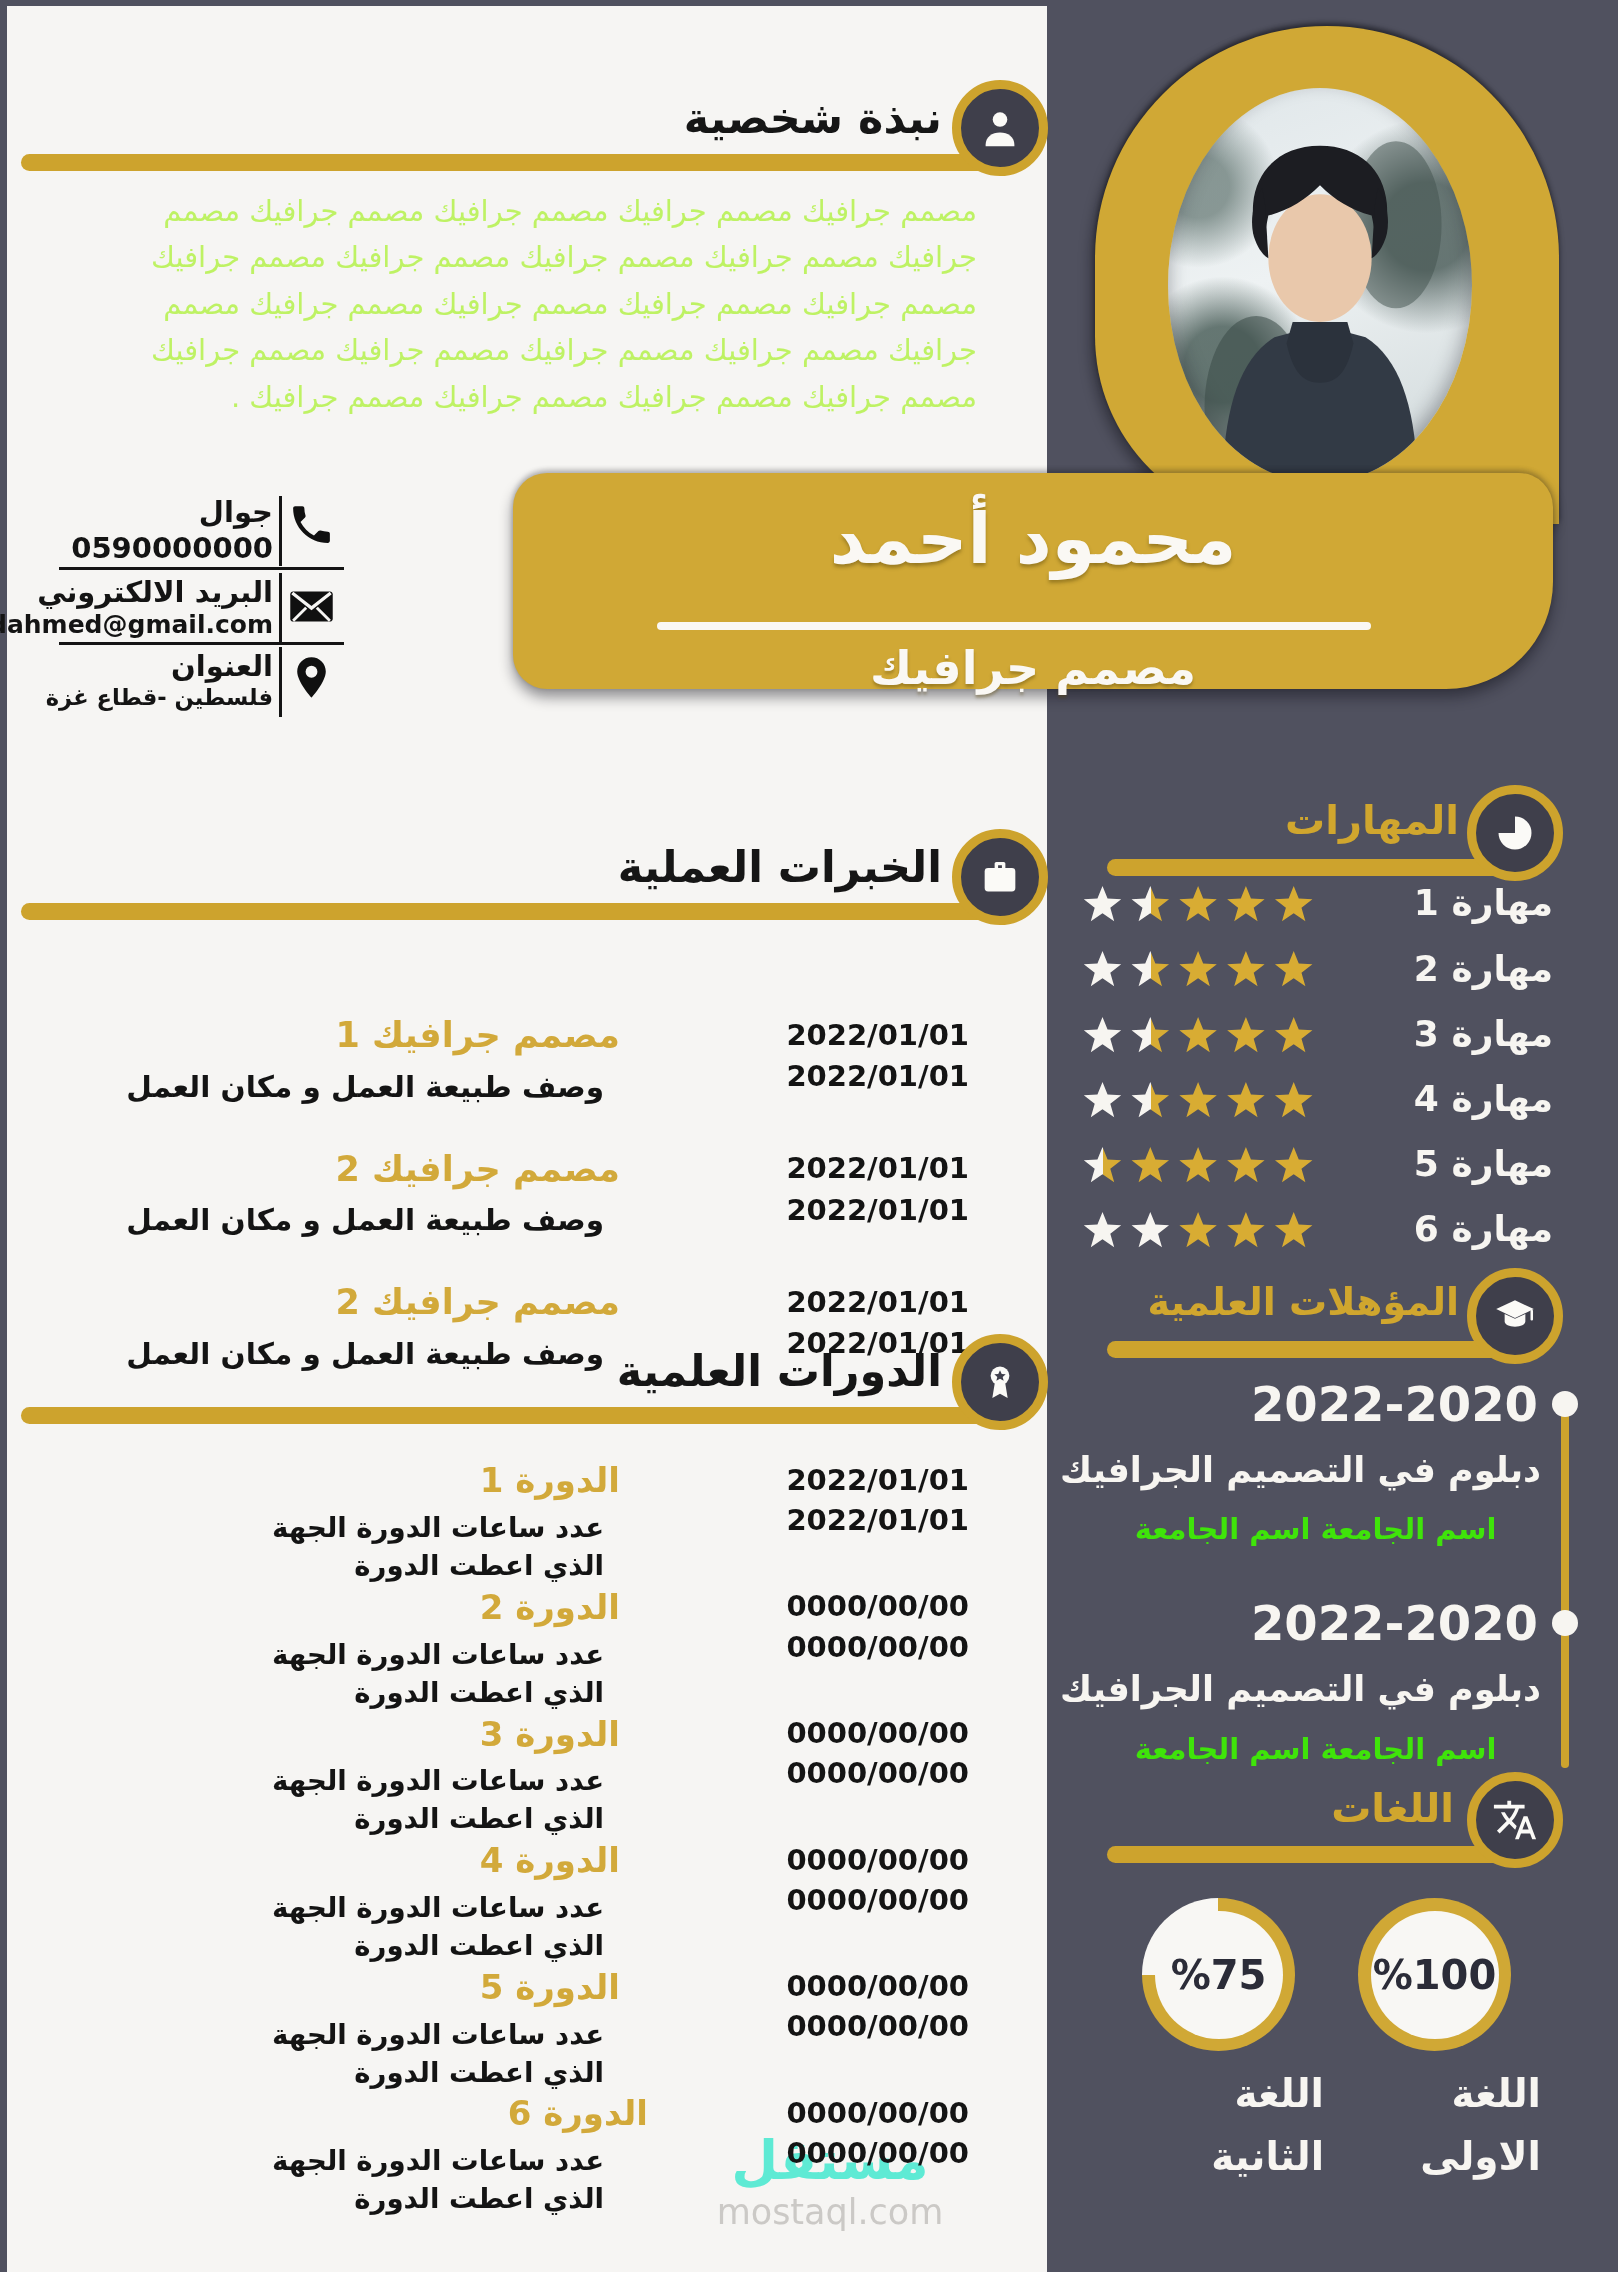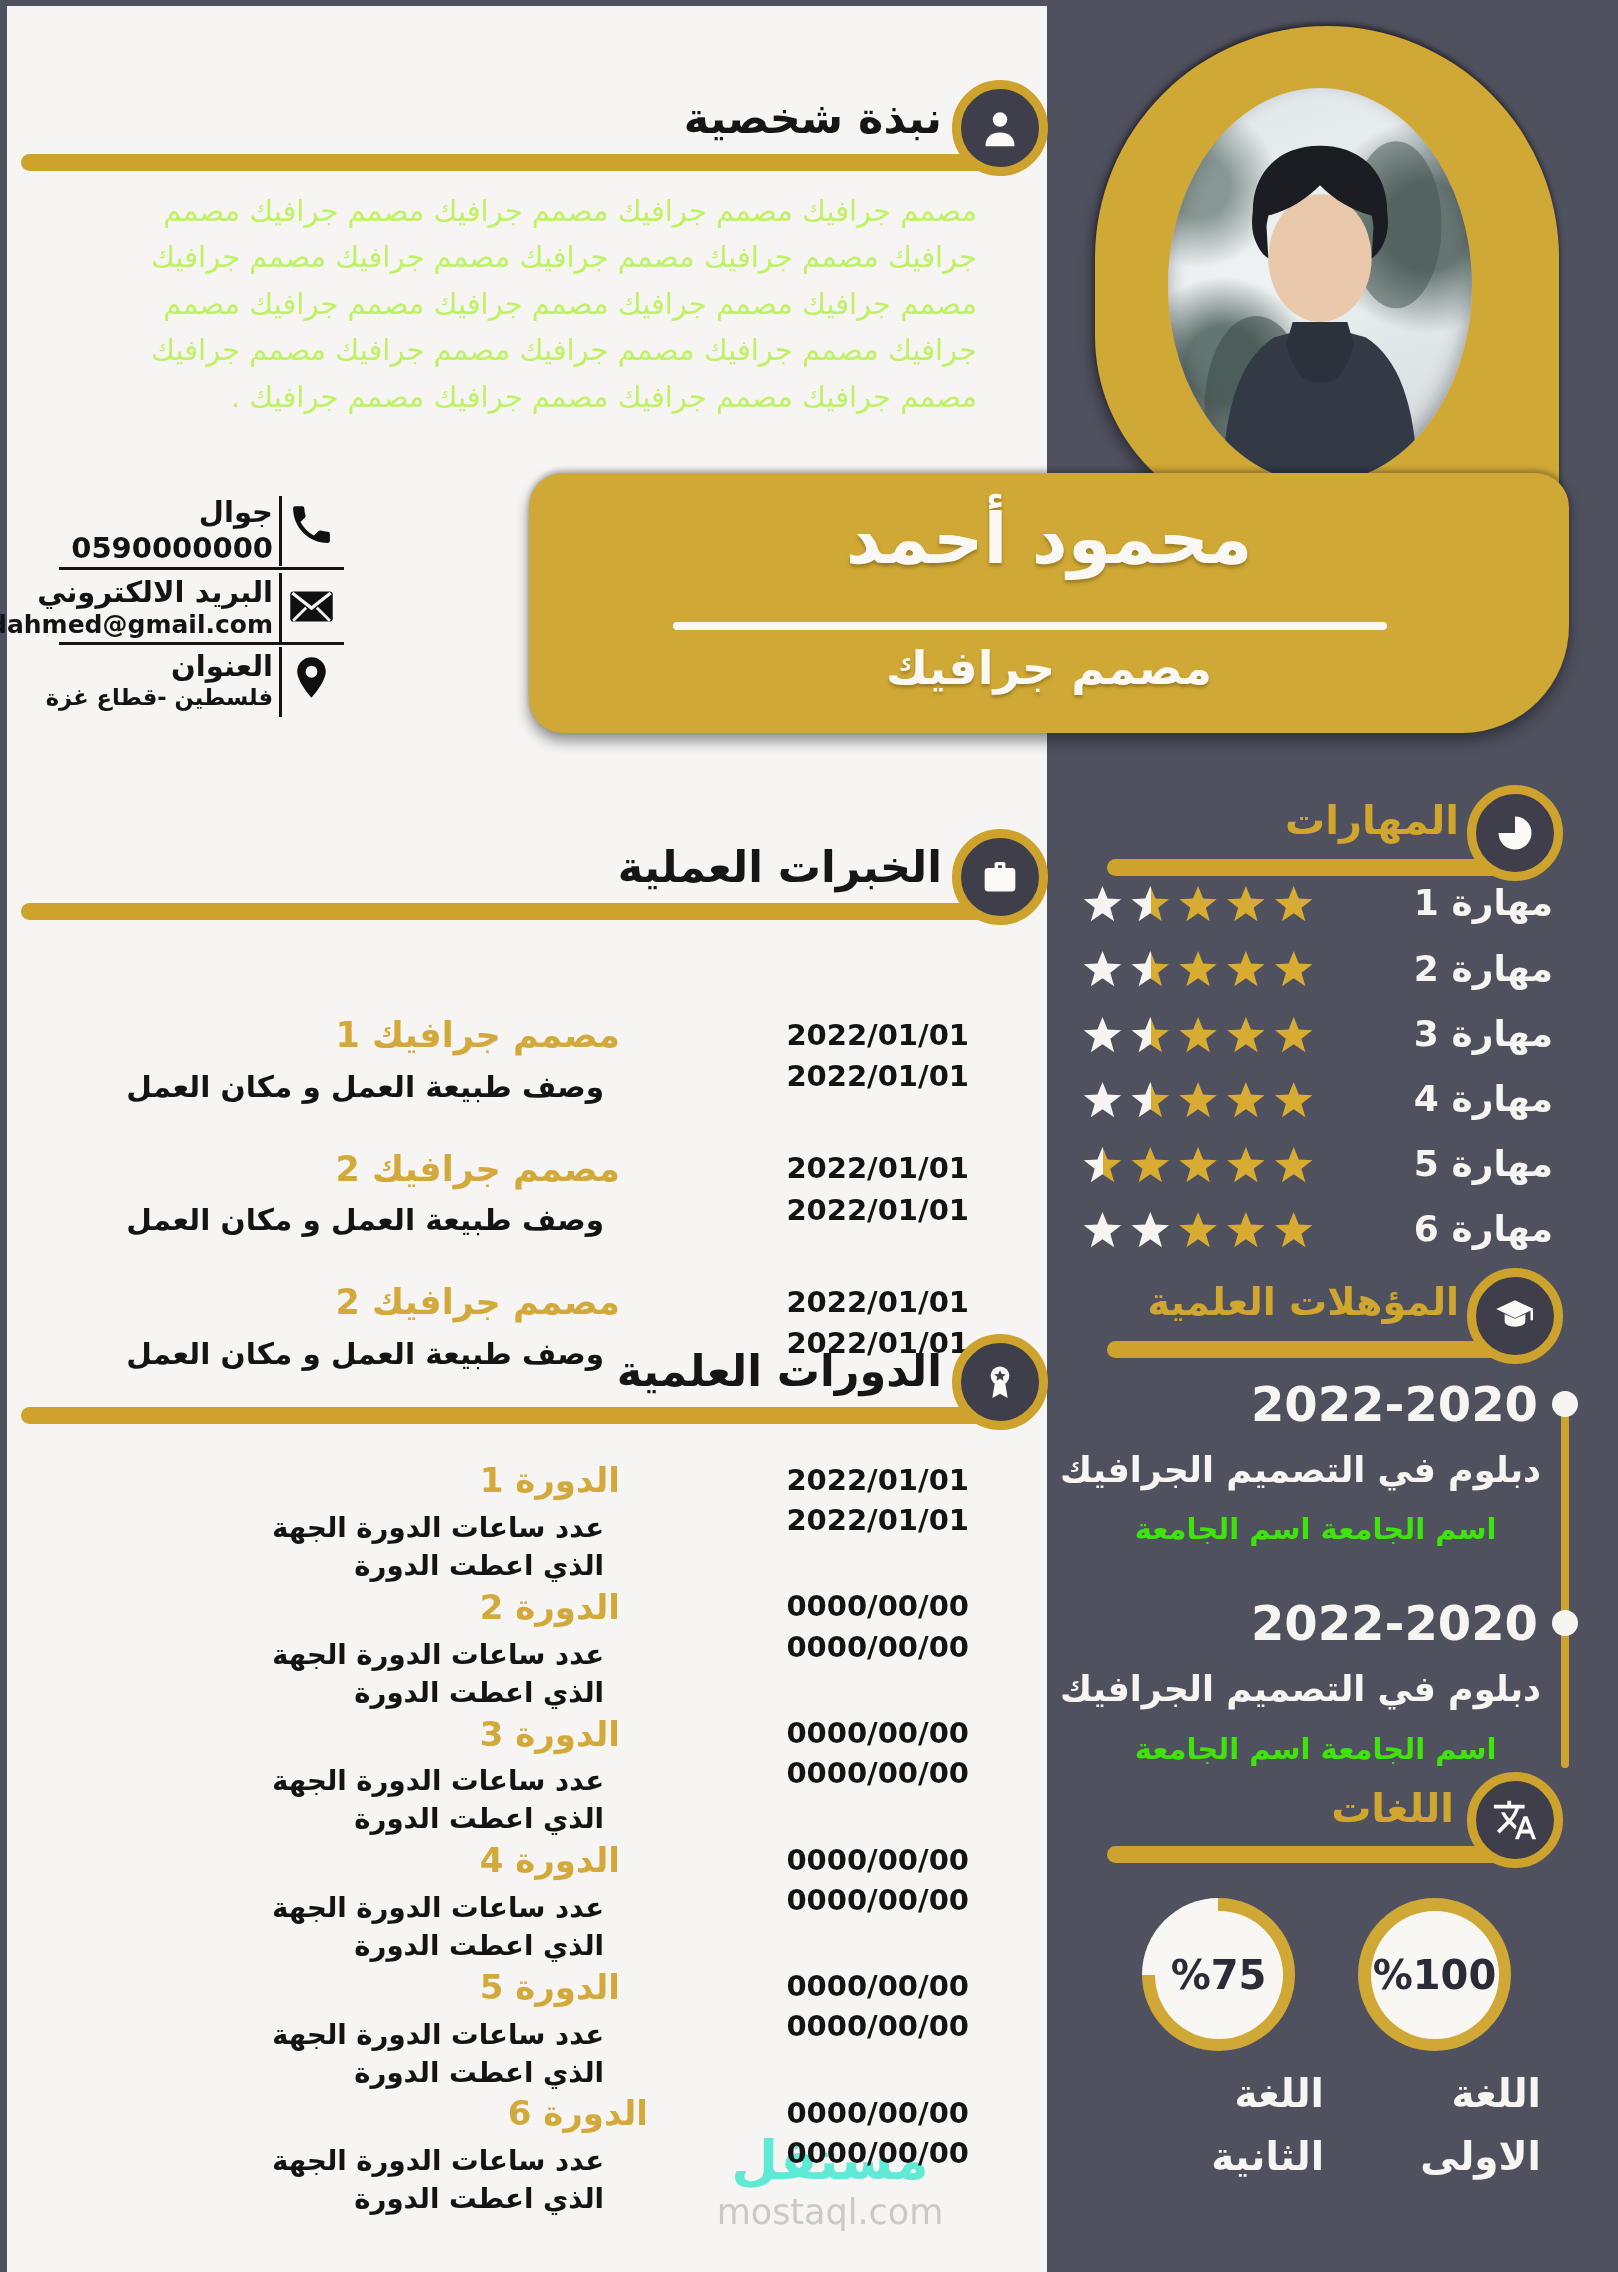--- a/index.html
+++ b/index.html
@@ -36,21 +36,21 @@
     overflow:hidden;
     background:
       radial-gradient(circle at 18% 70%, rgba(56,78,72,.75) 0 38px, rgba(56,78,72,0) 88px),
       radial-gradient(circle at 85% 35%, rgba(46,66,62,.7) 0 44px, rgba(46,66,62,0) 107px),
       radial-gradient(circle at 10% 25%, rgba(72,94,88,.6) 0 31px, rgba(72,94,88,0) 81px),
       linear-gradient(160deg,#dfe6e9 0%,#eef2f3 45%,#cfd8da 100%);
     box-shadow:inset 0 -8.8px 19px rgba(20,20,30,.35);
   }
   #photo svg{width:100%;height:100%;display:block;}
   #name-banner{
-    left:530px;top:473px;width:1040px;height:260px;
+    left:514px;top:473px;width:1040px;height:216px;
     background:#d0a835;
     border-radius:34px 34px 107px 34px;
     box-shadow:0 7.5px 13.8px rgba(15,15,25,.45), 0 -2.5px 5px rgba(15,15,25,.25);
   }
   #person-name{
     left:0;top:25px;width:100%;
     text-align:center;
     font-size:70px;font-weight:bold;color:#faf8f4;
     text-shadow:0 3.1px 3.8px rgba(90,70,10,.45);
   }

